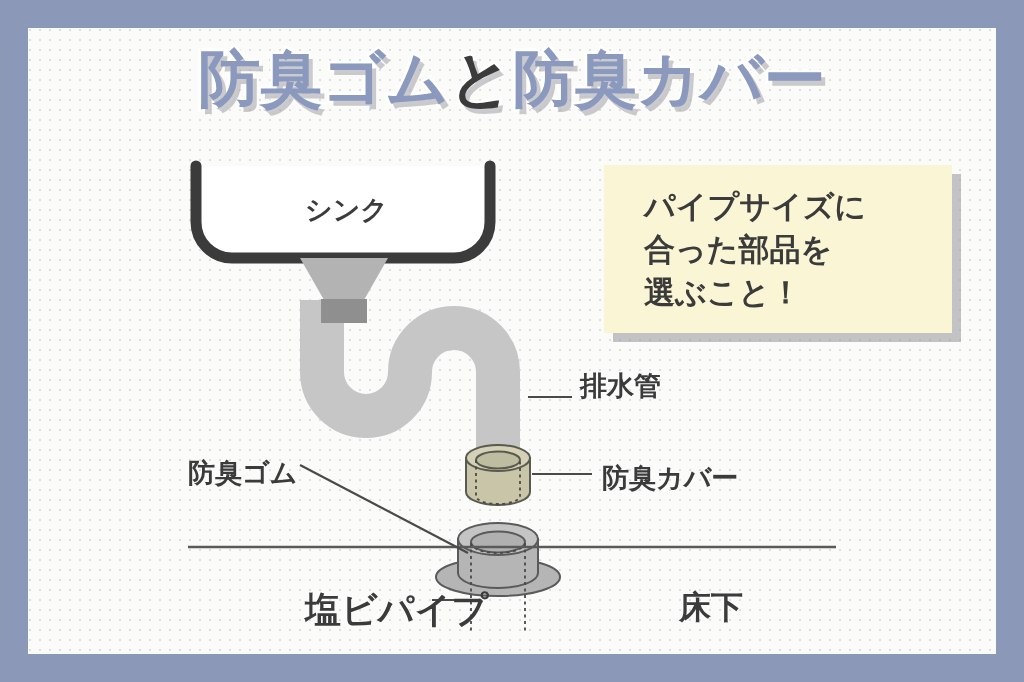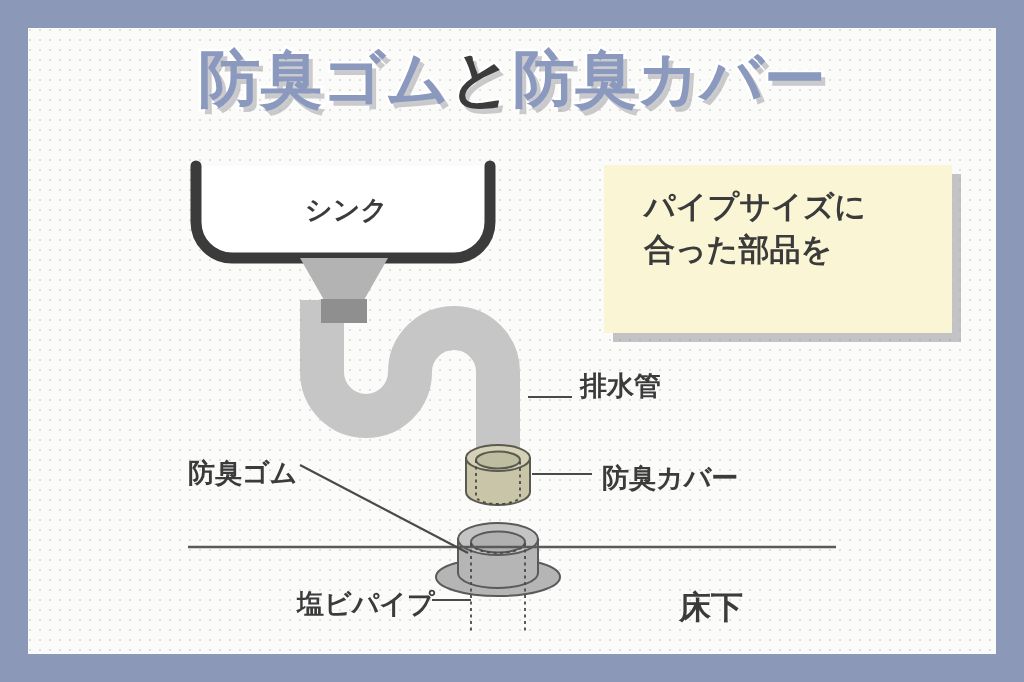--- a/index.html
+++ b/index.html
@@ -92,39 +92,40 @@
     position: absolute;
     font-family: "DejaVu Sans", "Liberation Sans", sans-serif;
     font-weight: bold;
     color: #3b3b3b;
     white-space: nowrap;
   }
   #lbl-sink   { left: 305px; top: 192px; font-size: 27px; }
   #lbl-pipe   { left: 580px; top: 368px; font-size: 27px; }
   #lbl-cover  { left: 602px; top: 460px; font-size: 27px; }
   #lbl-rubber { left: 188px; top: 455px; font-size: 27px; }
-  #lbl-pvc    { left: 297px; top: 586px; font-size: 27px; }
+  #lbl-pvc    { left: 305px; top: 586px; font-size: 36px; }
   #lbl-under  { left: 679px; top: 586px; font-size: 32px; }
 </style>
 </head>
 <body>
 
 <div id="root">
 
   <div id="panel"></div>
 
   <div id="title-wrap">
     <span id="title">
       <span>防臭ゴム</span><span class="dark">と</span><span>防臭カバー</span>
     </span>
   </div>
 
   <div id="callout">
     <div class="cl">パイプサイズに</div>
     <div class="cl">合った部品を</div>
+    <div class="cl">選ぶこと！</div>
   </div>
 
   <svg id="diagram" viewBox="0 0 1024 682">
 
     <g>
       <path d="M 322 300
                L 322 372
                A 44 44 0 0 0 410 372
                A 44 44 0 0 1 498 372
                L 498 452" fill="none" stroke="#c6c6c6" stroke-width="44" stroke-linecap="butt" stroke-linejoin="round"></path>

